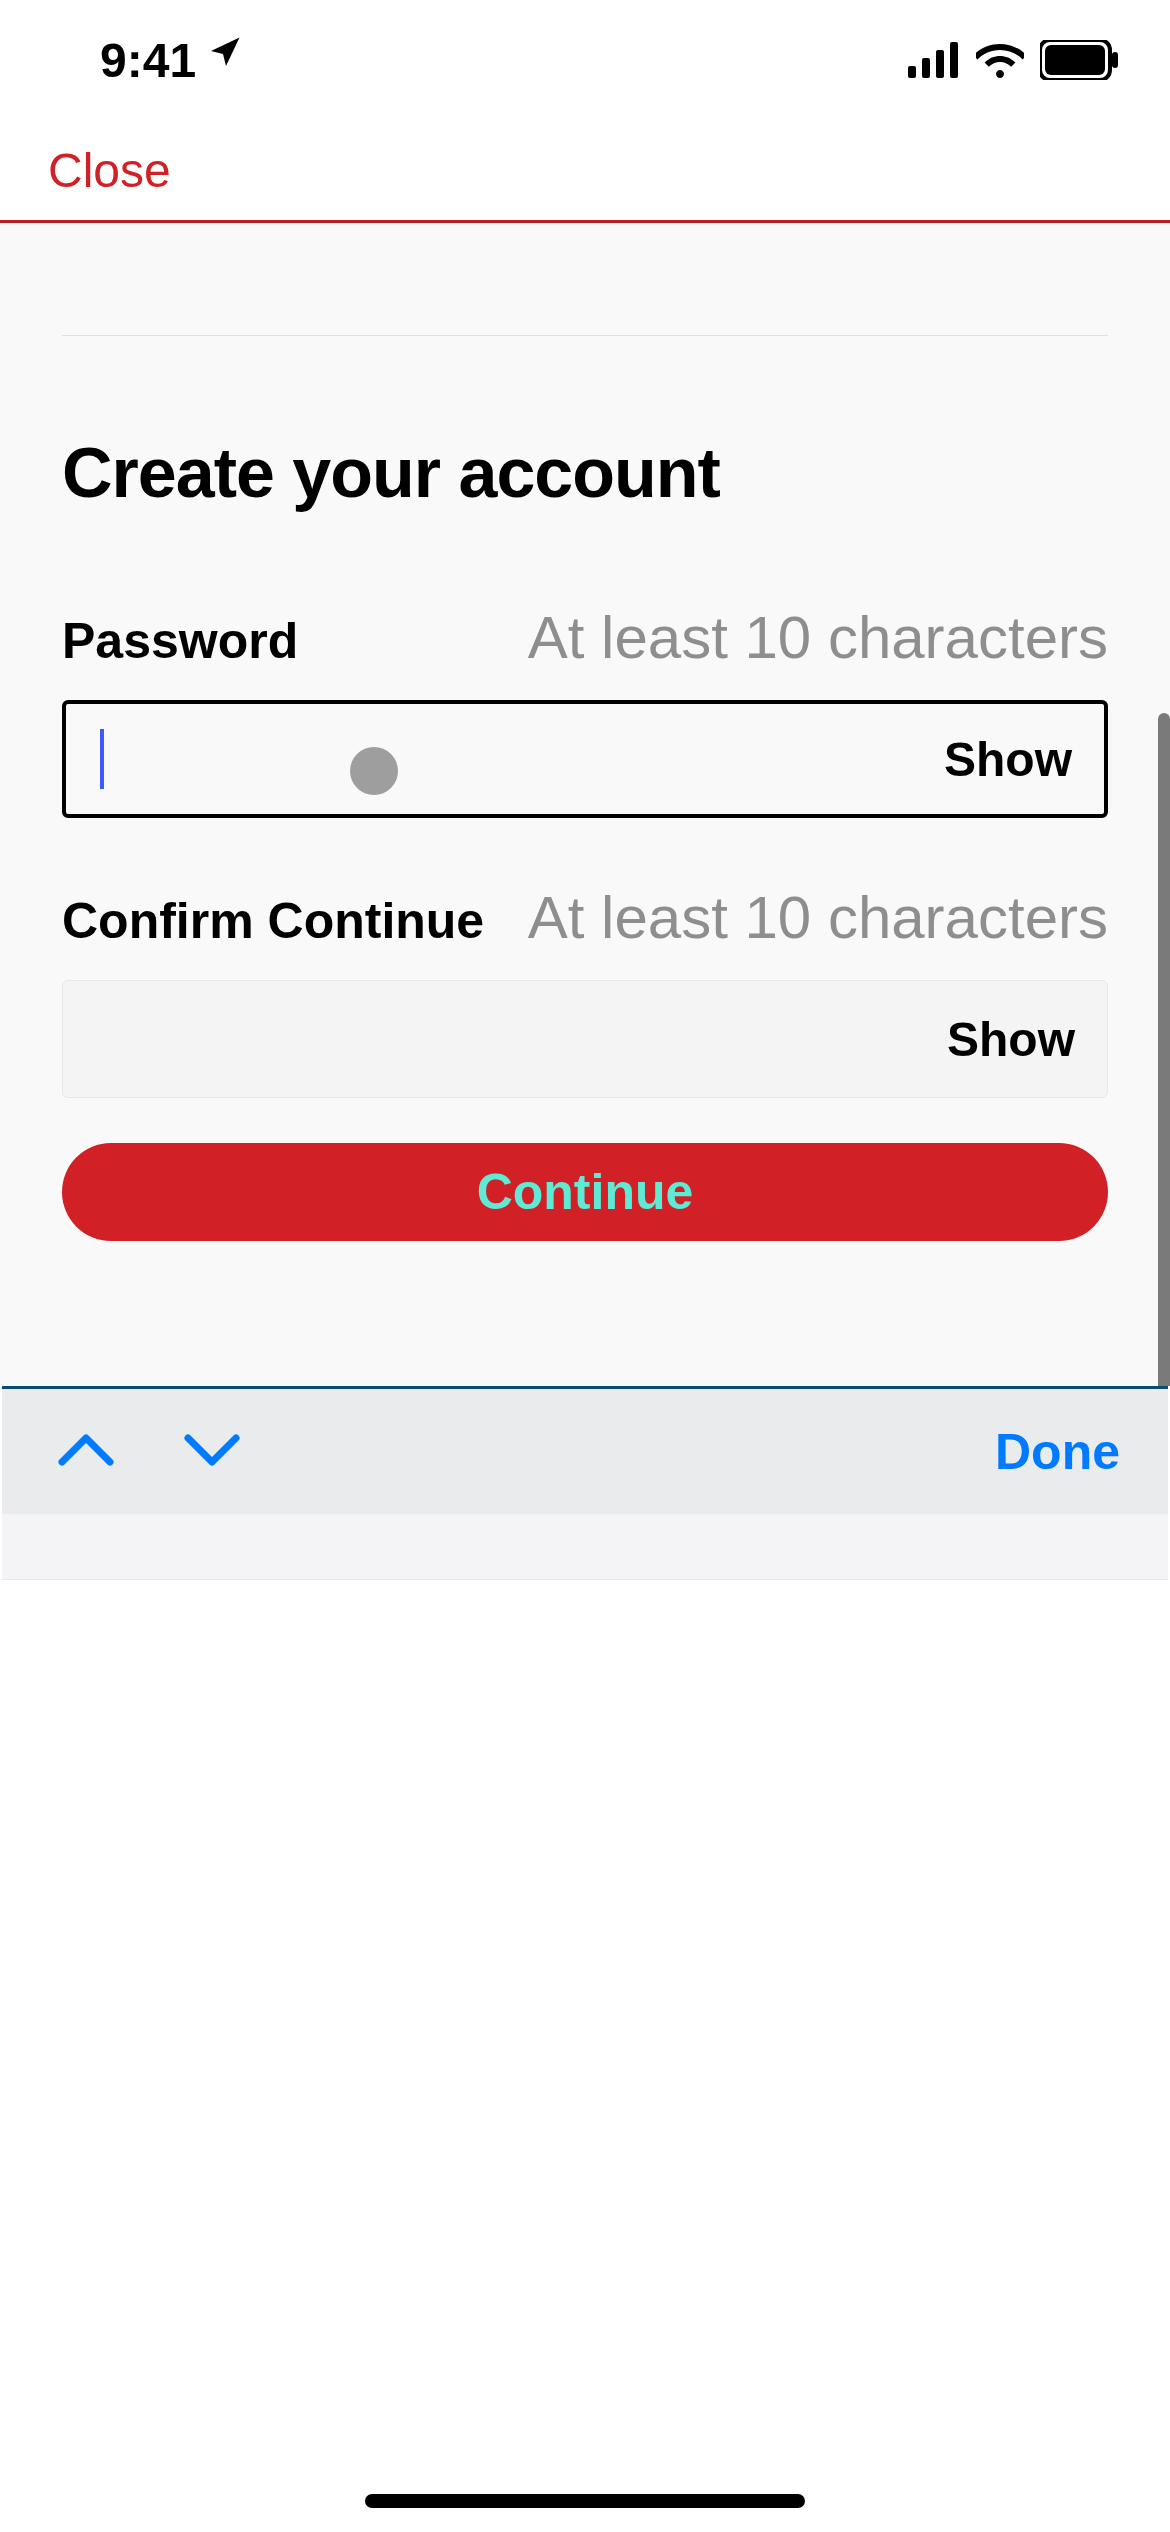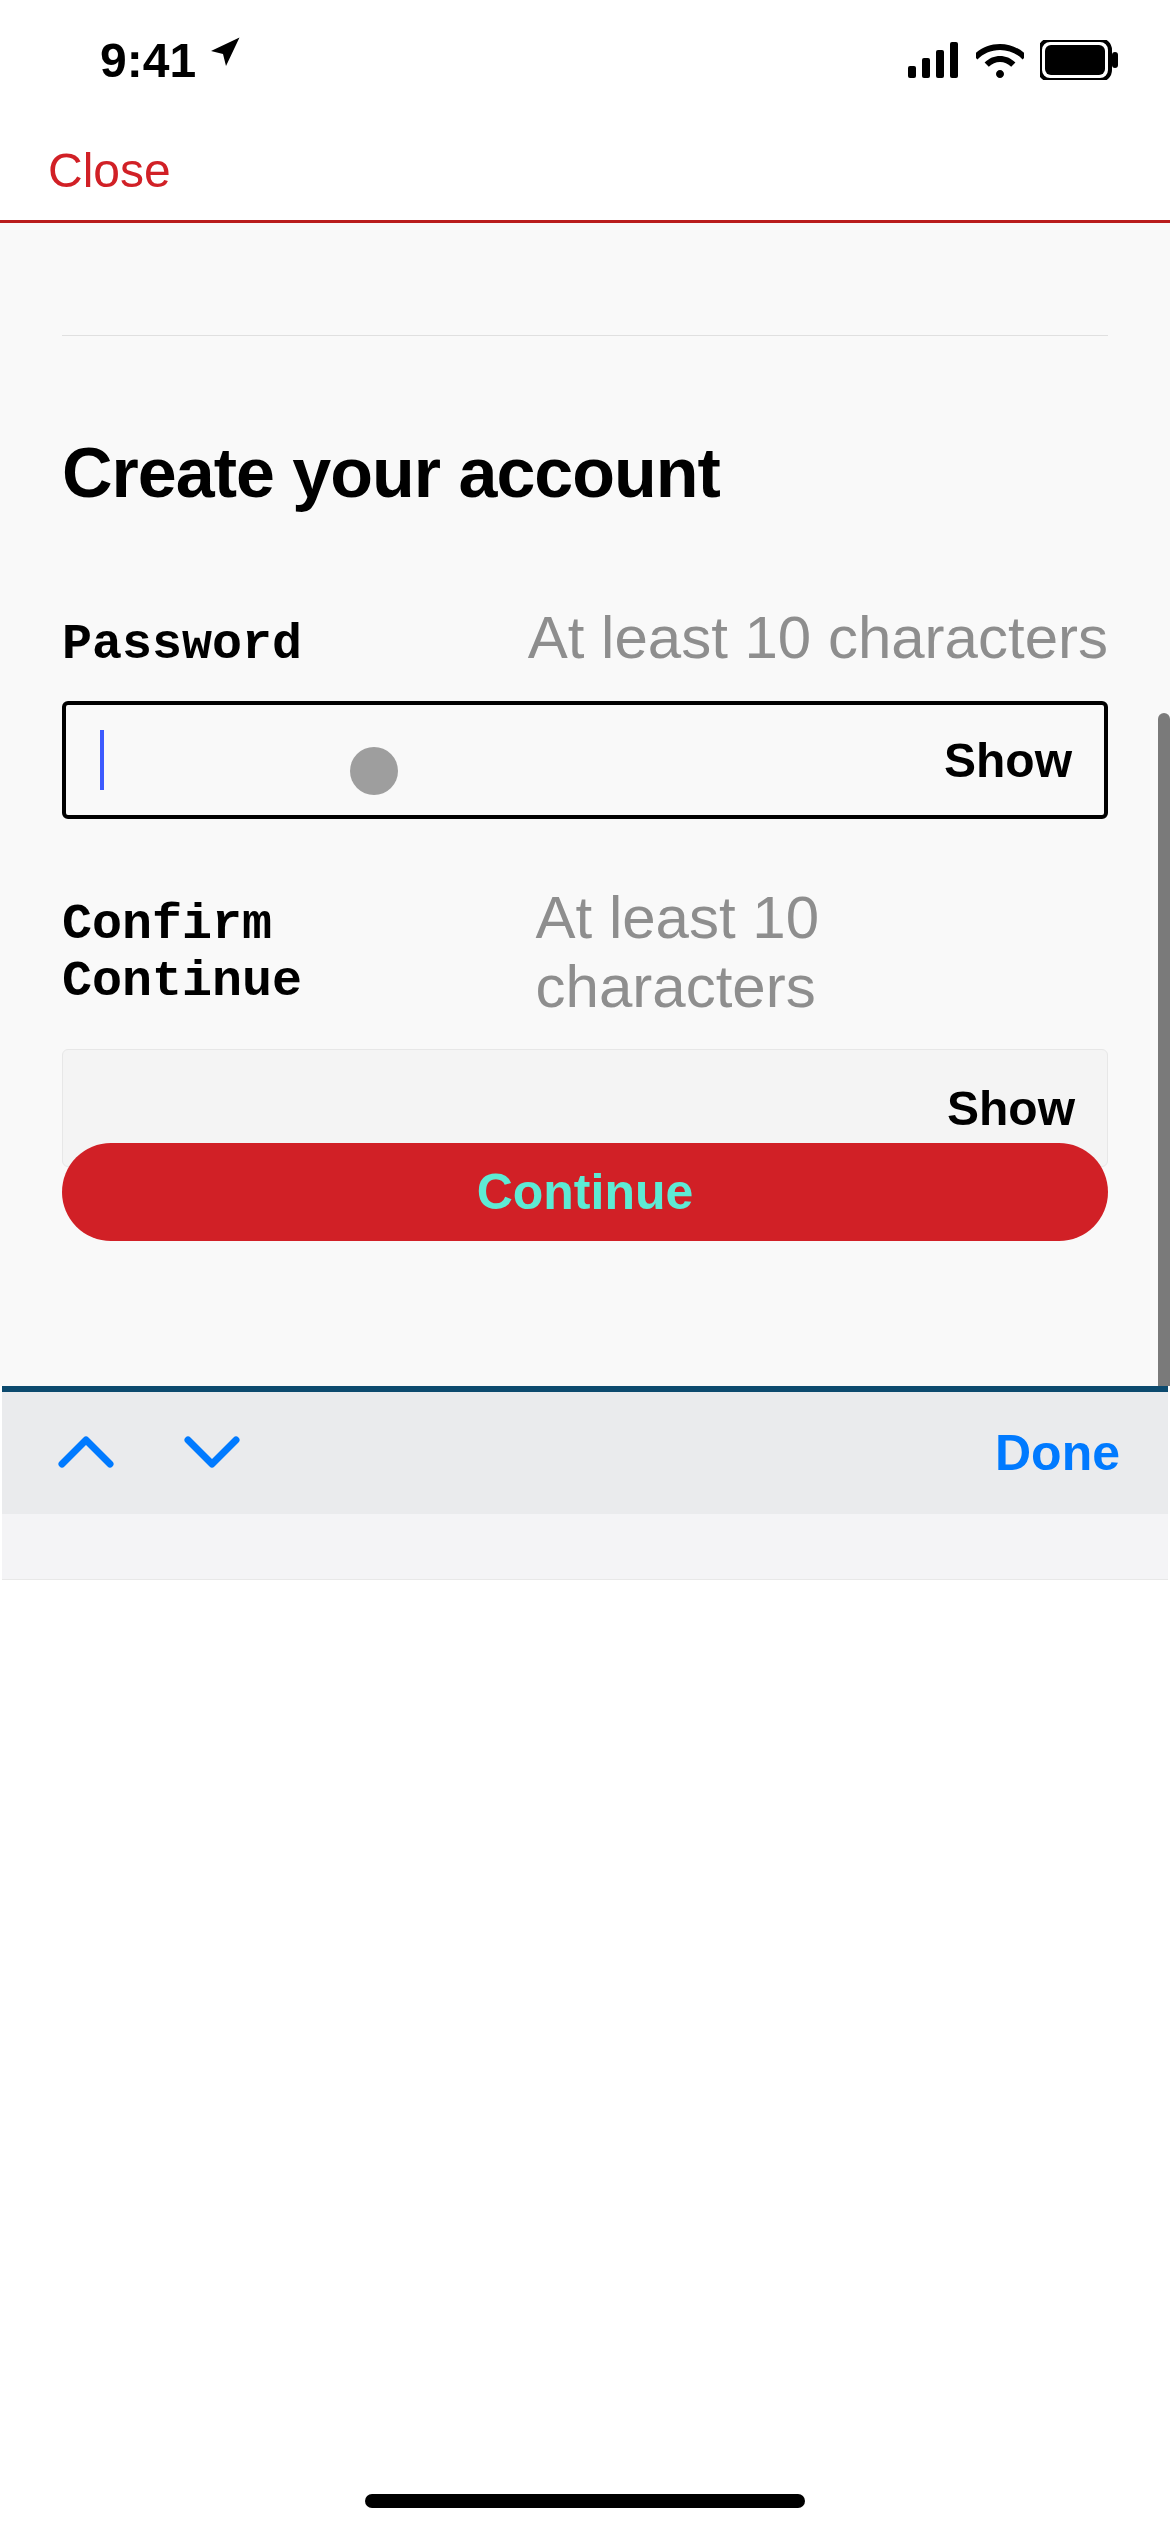--- a/index.html
+++ b/index.html
@@ -92,21 +92,20 @@
     .field-header {
       display: flex;
       justify-content: space-between;
       align-items: baseline;
       margin-bottom: 28px;
     }
     .field-label {
       font-size: 50px;
       font-weight: 700;
       color: #000;
-      font-family: Liberation Mono, monospace;
     }
     .field-hint {
       font-size: 60px;
       color: #8e8e8e;
     }
     .input-wrap {
       position: relative;
       width: 100%;
       height: 118px;
       border-radius: 6px;
@@ -186,21 +185,21 @@
       background: #7a7a7a;
       border-radius: 6px;
     }
     .keyboard-toolbar {
       position: absolute;
       top: 1386px;
       left: 2px;
       right: 2px;
       height: 128px;
       background: #eaebed;
-      border-top: 6px solid #0c4a6e;
+      border-top: 3px solid #0c4a6e;
       display: flex;
       align-items: center;
       justify-content: space-between;
       padding: 0 48px;
     }
     .toolbar-nav {
       display: flex;
       gap: 54px;
       align-items: center;
     }

